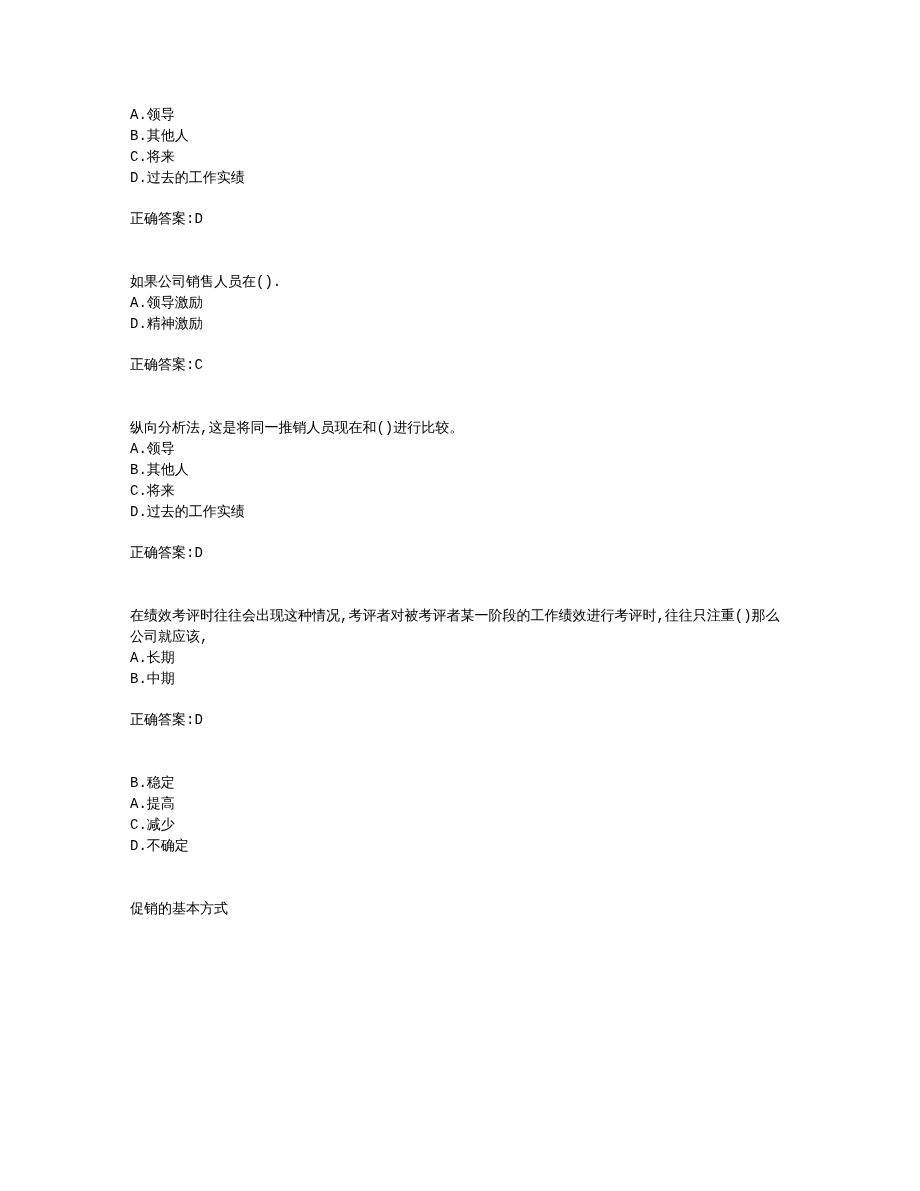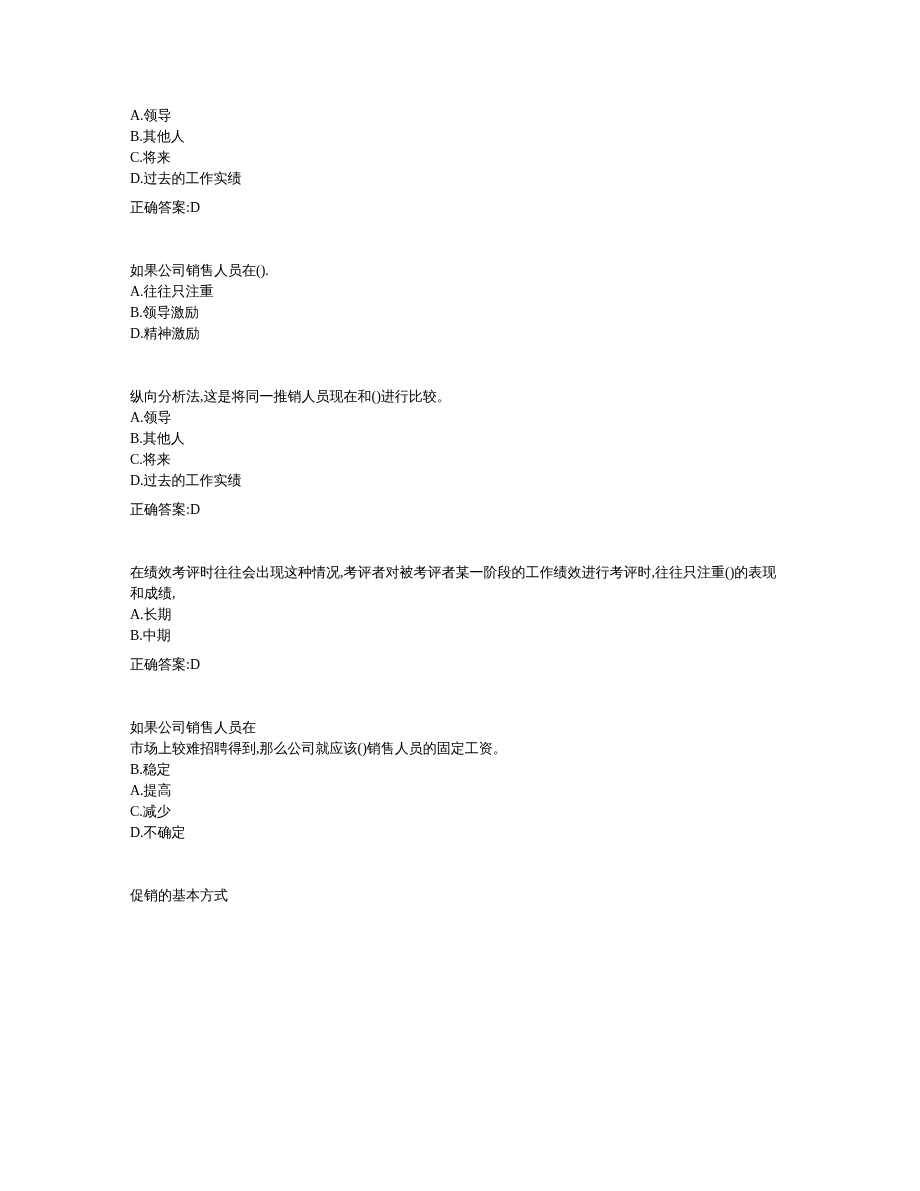--- a/index.html
+++ b/index.html
@@ -14,64 +14,63 @@
       height: 1191px;
     }
     .page {
       padding: 105px 130px 0 130px;
     }
     .question-block {
       margin-bottom: 42px;
     }
     .line {
       white-space: pre-wrap;
+      font-family: Liberation Mono, monospace;
     }
     .answer {
-      margin-top: 8px;
+      margin-top: 20px;
     }
   </style>
 </head>
 <body>
 
 <div class="page">
 
   <div class="question-block">
     <div class="line">A.领导</div>
     <div class="line">B.其他人</div>
     <div class="line">C.将来</div>
     <div class="line">D.过去的工作实绩</div>
     <div class="line answer">正确答案:D</div>
   </div>
 
   <div class="question-block">
     <div class="line">如果公司销售人员在().</div>
-    <div class="line">A.往往只注重</div>
-    <div class="line">B.领导激励</div>
+    <div class="line">A.领导激励</div>
     <div class="line">D.精神激励</div>
+    <div class="line answer">正确答案:C</div>
   </div>
 
   <div class="question-block">
     <div class="line">纵向分析法,这是将同一推销人员现在和()进行比较。</div>
     <div class="line">A.领导</div>
     <div class="line">B.其他人</div>
     <div class="line">C.将来</div>
     <div class="line">D.过去的工作实绩</div>
     <div class="line answer">正确答案:D</div>
   </div>
 
   <div class="question-block">
-    <div class="line">在绩效考评时往往会出现这种情况,考评者对被考评者某一阶段的工作绩效进行考评时,往往只注重()的表现和成绩,</div>
+    <div class="line">在绩效考评时往往会出现这种情况,考评者对被考评者某一阶段的工作绩效进行考评时,往往只注重()那么公司就应该,</div>
     <div class="line">A.长期</div>
     <div class="line">B.中期</div>
     <div class="line answer">正确答案:D</div>
   </div>
 
   <div class="question-block">
-    <div class="line">如果公司销售人员在
-市场上较难招聘得到,那么公司就应该()销售人员的固定工资。</div>
     <div class="line">B.稳定</div>
     <div class="line">A.提高</div>
     <div class="line">C.减少</div>
     <div class="line">D.不确定</div>
   </div>
 
   <div class="question-block">
     <div class="line">促销的基本方式</div>
   </div>
 

